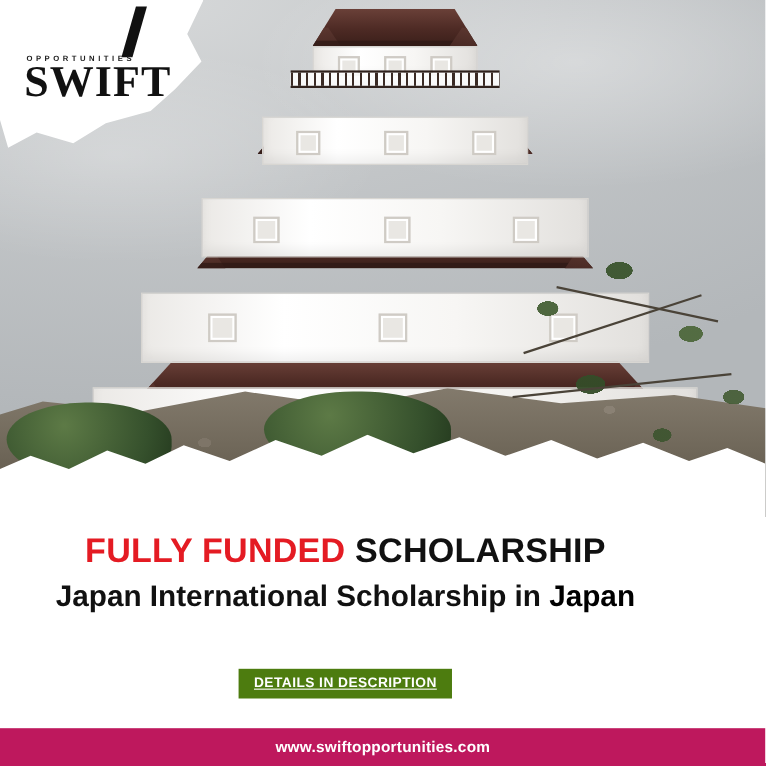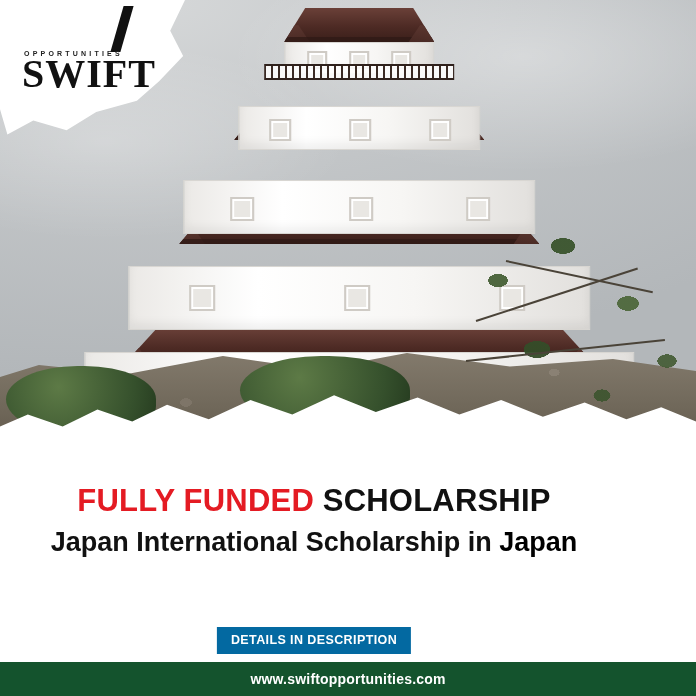--- a/index.html
+++ b/index.html
@@ -226,41 +226,42 @@
     text-align: center;
     font-size: 27px;
     font-weight: bold;
     color: #111111;
     white-space: nowrap;
   }
   .subline .hl-red { color: #000000; }
 
   .details-btn {
     position: absolute;
-    top: 172px;
+    top: 153px;
     left: 50%;
     transform: translateX(-50%);
-    background: #0369a1;
+    background: #4d7c0f;
     color: #ffffff;
     font-size: 12.5px;
     font-weight: bold;
     letter-spacing: .4px;
     padding: 6px 14px 7px;
     white-space: nowrap;
     border: none;
     cursor: pointer;
+    text-decoration: underline;
   }
 
   .footer {
     position: absolute;
     left: 0;
     bottom: 0;
     width: 696px;
     height: 34px;
-    background: #14532d;
+    background: #be185d;
     display: flex;
     align-items: center;
     justify-content: center;
   }
   .footer-url {
     color: #ffffff;
     font-size: 14px;
     font-weight: bold;
     letter-spacing: .2px;
   }

